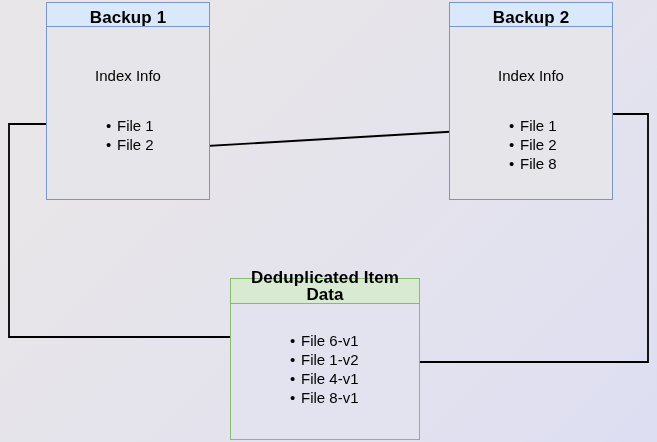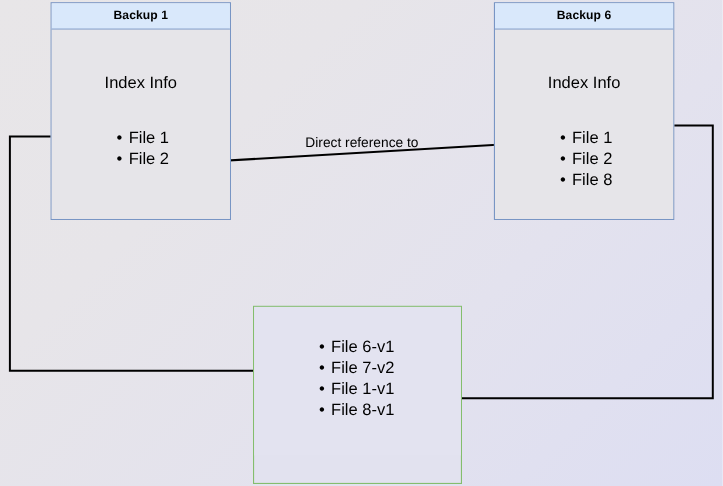--- a/index.html
+++ b/index.html
@@ -22,27 +22,27 @@
   
   .node {
     position: absolute;
     box-sizing: border-box;
     background: #e6e5e9;
   }
   .node .node-header {
     box-sizing: border-box;
     width: 100%;
     text-align: center;
-    font-size: 11px;
+    font-size: 17px;
     font-weight: bold;
     color: #000000;
     letter-spacing: 0.1px;
     line-height: 1;
     display: flex;
-    align-items: center;
+    align-items: flex-end;
     justify-content: center;
   }
   .node .node-body {
     position: relative;
     box-sizing: border-box;
     width: 100%;
   }
   
   .node.blue {
     border: 1.6px solid #7895c4;
@@ -154,21 +154,21 @@
         <li>
           <span class="bullet">•</span>
           <span>File 2</span>
         </li>
       </ul>
     </div>
   </div>
 
   <div class="node blue" style="left:449px; top:2px; width:164px; height:198px;">
     <div class="node-header">
-      <span>Backup 6</span>
+      <span>Backup 2</span>
     </div>
     <div class="node-body">
       <div class="index-title" style="top:41px;">Index Info</div>
       <ul class="file-list" style="left:52px; top:89px;">
         <li>
           <span class="bullet">•</span>
           <span>File 1</span>
         </li>
         <li>
           <span class="bullet">•</span>
@@ -176,39 +176,41 @@
         </li>
         <li>
           <span class="bullet">•</span>
           <span>File 8</span>
         </li>
       </ul>
     </div>
   </div>
 
   <div class="node green" style="left:230px; top:278px; width:190px; height:162px;">
+    <div class="node-header">
+      <span>Deduplicated Item Data</span>
+    </div>
     <div class="node-body">
       <ul class="file-list" style="left:52px; top:27px;">
         <li>
           <span class="bullet">•</span>
           <span>File 6-v1</span>
         </li>
         <li>
           <span class="bullet">•</span>
-          <span>File 7-v2</span>
-        </li>
-        <li>
-          <span class="bullet">•</span>
-          <span>File 1-v1</span>
+          <span>File 1-v2</span>
+        </li>
+        <li>
+          <span class="bullet">•</span>
+          <span>File 4-v1</span>
         </li>
         <li>
           <span class="bullet">•</span>
           <span>File 8-v1</span>
         </li>
       </ul>
     </div>
   </div>
 
   <div class="caption" style="left:243px; top:123px; width:172px;">
-    <div>Direct reference to</div>
   </div>
 
 </div>
 
 </body></html>

